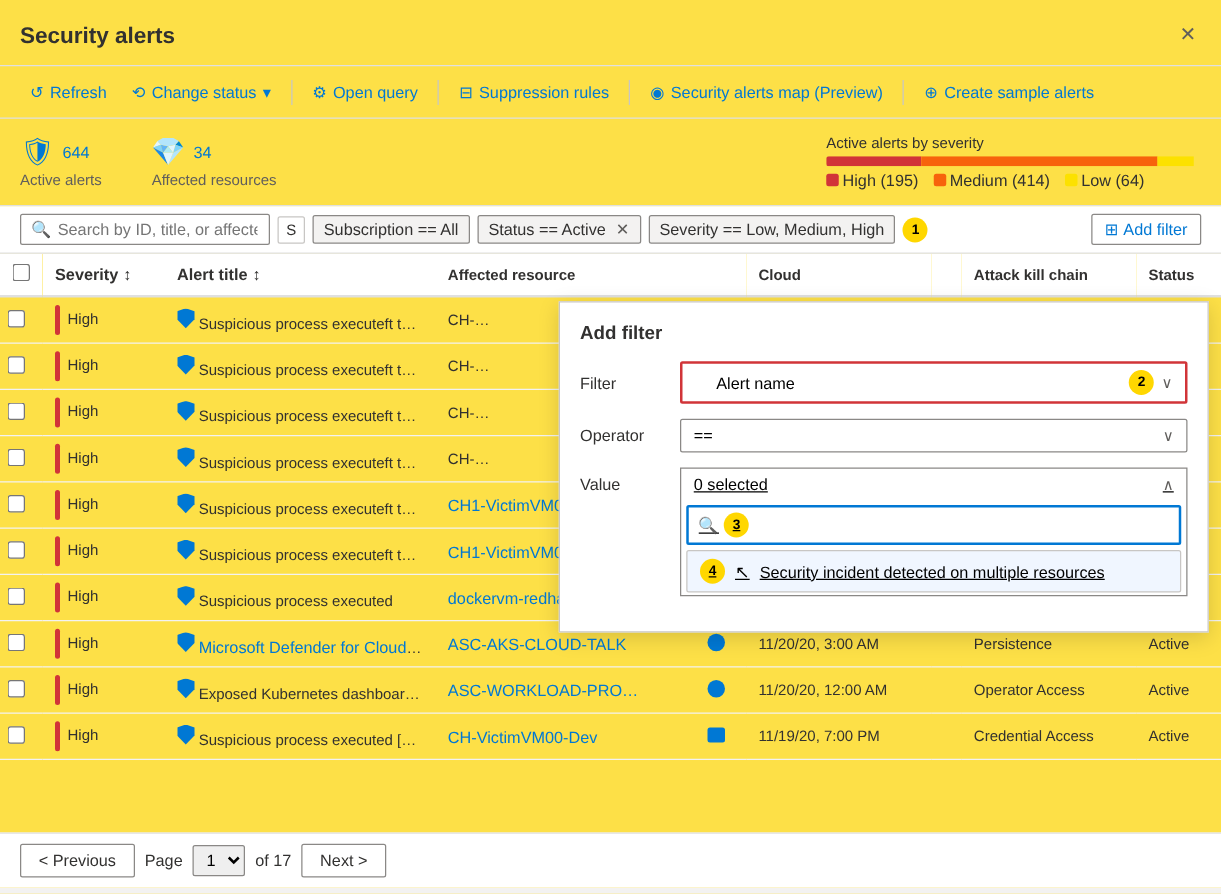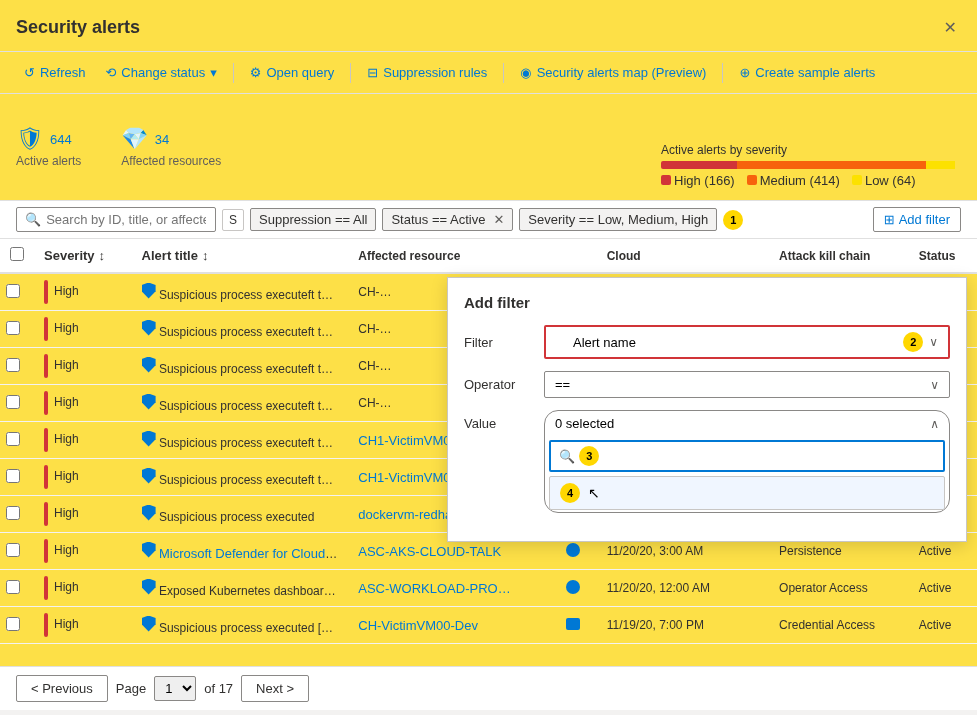--- a/index.html
+++ b/index.html
@@ -15,21 +15,21 @@
     .toolbar { display: flex; align-items: center; padding: 8px 16px; border-bottom: 1px solid #e0e0e0; gap: 4px; }
     .toolbar-btn { display: flex; align-items: center; gap: 5px; padding: 5px 8px; cursor: pointer; color: #0078d4; border: none; background: none; font-size: 13px; border-radius: 2px; }
     .toolbar-sep { width: 1px; height: 20px; background: #c8c6c4; margin: 0 4px; }
     
     
     .stats-bar { display: flex; align-items: center; padding: 12px 16px; border-bottom: 1px solid #e0e0e0; }
     .stat-block { display: flex; flex-direction: column; margin-right: 40px; }
     .stat-count { font-size: 28px; font-weight: 300; color: #0078d4; display: flex; align-items: center; gap: 6px; }
     .stat-label { font-size: 12px; color: #605e5c; margin-top: 2px; }
     .severity-chart { margin-left: auto; }
-    .severity-title { font-size: 12px; color: #323130; margin-bottom: 4px; margin-top: 37px; }
+    .severity-title { font-size: 12px; color: #323130; margin-bottom: 4px; }
     .severity-bar { display: flex; height: 8px; width: 300px; border-radius: 2px; overflow: hidden; }
     .sev-high { background: #d13438; }
     .sev-medium { background: #f7630c; }
     .sev-low { background: #fce100; }
     .severity-legend { display: flex; gap: 12px; margin-top: 4px; font-size: 11px; color: #323130; }
     .legend-dot { display: inline-block; width: 10px; height: 10px; border-radius: 2px; margin-right: 3px; }
     
     
     .filter-bar { display: flex; align-items: center; padding: 6px 16px; border-bottom: 1px solid #e0e0e0; gap: 6px; background: #fff; position: relative; }
     .search-box { display: flex; align-items: center; border: 1px solid #8a8886; padding: 4px 8px; gap: 5px; background: #fff; min-width: 200px; border-radius: 2px; }
@@ -55,21 +55,21 @@
     .page-label { font-size: 13px; color: #323130; }
     .page-select { padding: 3px 6px; border: 1px solid #8a8886; border-radius: 2px; font-size: 13px; }
     
     
     .add-filter-overlay { position: absolute; top: 38px; right: 10px; width: 520px; background: #fff; border: 1px solid #c8c6c4; box-shadow: 0 4px 16px rgba(0,0,0,0.15); z-index: 100; padding: 16px; }
     .filter-overlay-title { font-size: 15px; font-weight: 600; margin-bottom: 14px; color: #323130; }
     .filter-row { display: flex; align-items: center; margin-bottom: 12px; }
     .filter-row-label { width: 80px; font-size: 13px; color: #323130; flex-shrink: 0; }
     .filter-dropdown { flex: 1; border: 2px solid #d13438; padding: 5px 10px; display: flex; align-items: center; justify-content: space-between; cursor: pointer; border-radius: 2px; background: #fff; position: relative; }
     .filter-dropdown-plain { flex: 1; border: 1px solid #8a8886; padding: 5px 10px; display: flex; align-items: center; justify-content: space-between; cursor: pointer; border-radius: 2px; background: #fff; }
-    .filter-value-box { flex: 1; border: 1px solid #8a8886; border-radius: 14px; position: relative; }
+    .filter-value-box { flex: 1; border: 1px solid #8a8886; border-radius: 0; position: relative; text-decoration: underline; }
     .filter-value-header { padding: 5px 10px; display: flex; align-items: center; justify-content: space-between; cursor: pointer; }
     .filter-search-box { display: flex; align-items: center; border: 2px solid #0078d4; padding: 4px 8px; gap: 4px; margin: 4px 4px; border-radius: 2px; }
     .filter-search-box input { border: none; outline: none; font-size: 13px; flex: 1; color: #323130; }
     .filter-suggestion { display: flex; align-items: center; padding: 6px 10px; cursor: pointer; gap: 8px; background: #f0f6ff; border: 1px solid #c8c6c4; margin: 2px 4px; border-radius: 2px; }
     .chevron { font-size: 12px; color: #605e5c; }
     .num-badge { width: 20px; height: 20px; border-radius: 50%; background: #ffd700; color: #000; font-size: 11px; font-weight: 700; display: flex; align-items: center; justify-content: center; flex-shrink: 0; }
     
     input[type="checkbox"] { width: 14px; height: 14px; }
     .th-sort { display: flex; align-items: center; gap: 4px; }
     
@@ -136,35 +136,35 @@
       <div class="stat-label">Affected resources</div>
     </div>
     <div class="severity-chart">
       <div class="severity-title">Active alerts by severity</div>
       <div class="severity-bar">
         <div class="sev-high" style="width: 25.3%"></div>
         <div class="sev-medium" style="width: 63%"></div>
         <div class="sev-low" style="width: 9.7%"></div>
       </div>
       <div class="severity-legend">
-        <span><span class="legend-dot" style="background:#d13438;"></span><span>High (166)</span></span>
+        <span><span class="legend-dot" style="background:#d13438;"></span><span>High (195)</span></span>
         <span><span class="legend-dot" style="background:#f7630c;"></span><span>Medium (414)</span></span>
         <span><span class="legend-dot" style="background:#fce100;"></span><span>Low (64)</span></span>
       </div>
     </div>
   </div>
 
   <div class="filter-bar">
     <div class="search-box">
       <span>🔍</span>
       <input type="text" placeholder="Search by ID, title, or affected resource" style="">
     </div>
     <span style="font-size:12px;color:#323130;padding:3px 6px;border:1px solid #c8c6c4;border-radius:2px;">S</span>
     <div class="filter-chip">
-      <span>Suppression == All</span>
+      <span>Subscription == All</span>
     </div>
     <div class="filter-chip">
       <span>Status == Active</span>
       <span class="chip-x">✕</span>
     </div>
     <div class="filter-chip">
       <span>Severity == Low, Medium, High</span>
     </div>
     <div class="num-badge" style="background:#ffd700;color:#000;width:20px;height:20px;border-radius:50%;font-size:11px;font-weight:700;display:flex;align-items:center;justify-content:center;">1</div>
     <button class="add-filter-btn">
@@ -204,20 +204,21 @@
             <span>0 selected</span>
             <span class="chevron">∧</span>
           </div>
           <div class="filter-search-box">
             <span>🔍</span>
             <div class="num-badge">3</div>
           </div>
           <div class="filter-suggestion">
             <div class="num-badge">4</div>
             <span style="font-size:14px;">↖</span>
+            <span>Security incident detected on multiple resources</span>
           </div>
         </div>
       </div>
     </div>
 
     <table class="alert-table">
       <thead>
         <tr>
           <th style="width:30px;"><input type="checkbox" style=""></th>
           <th>

